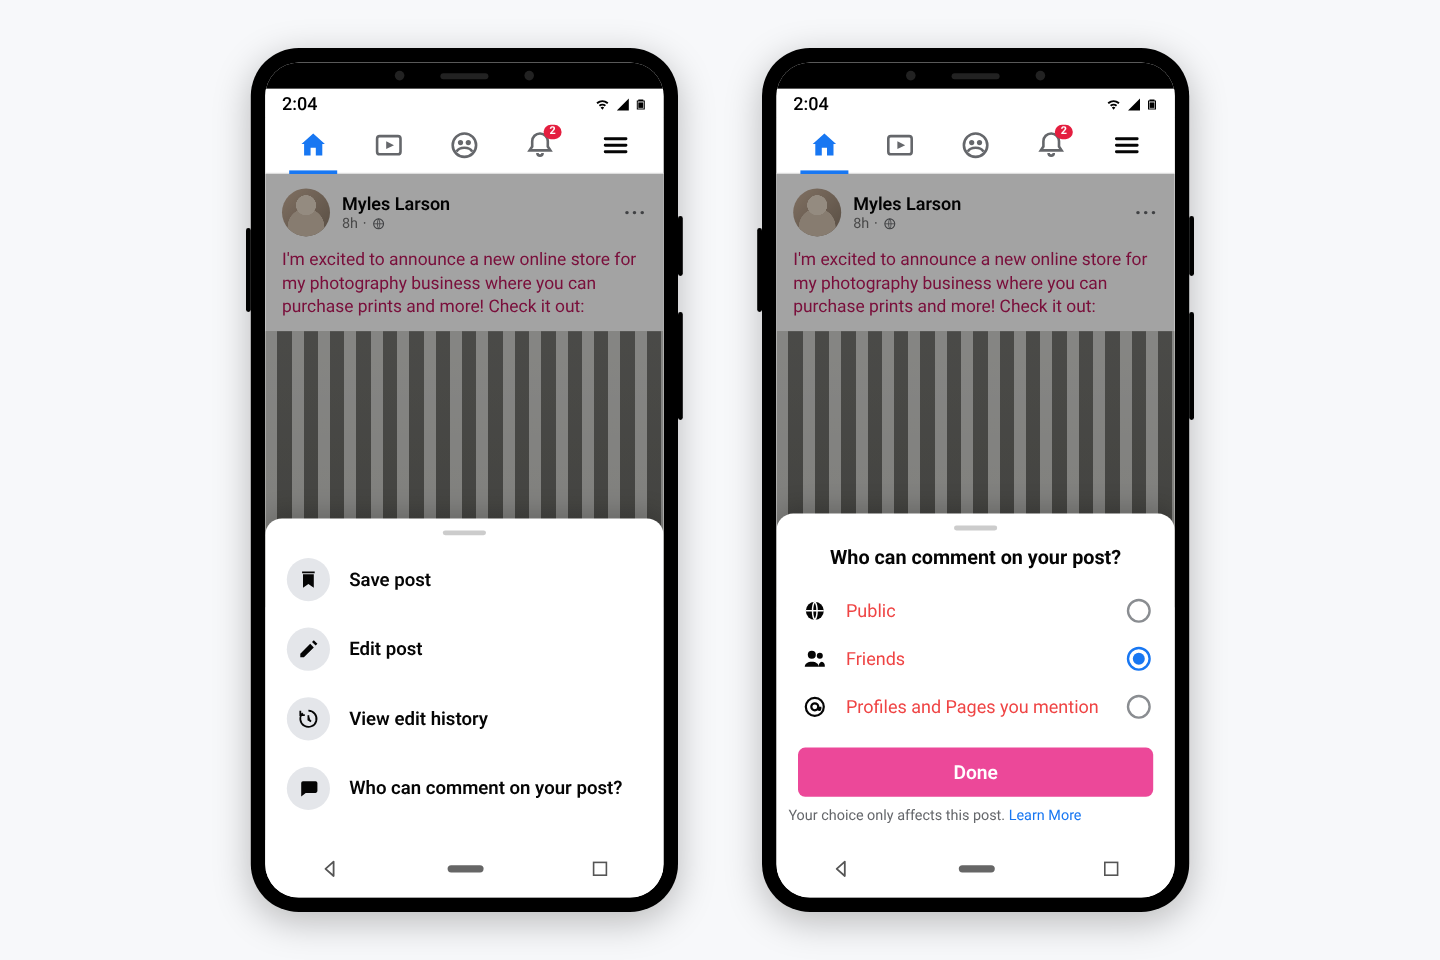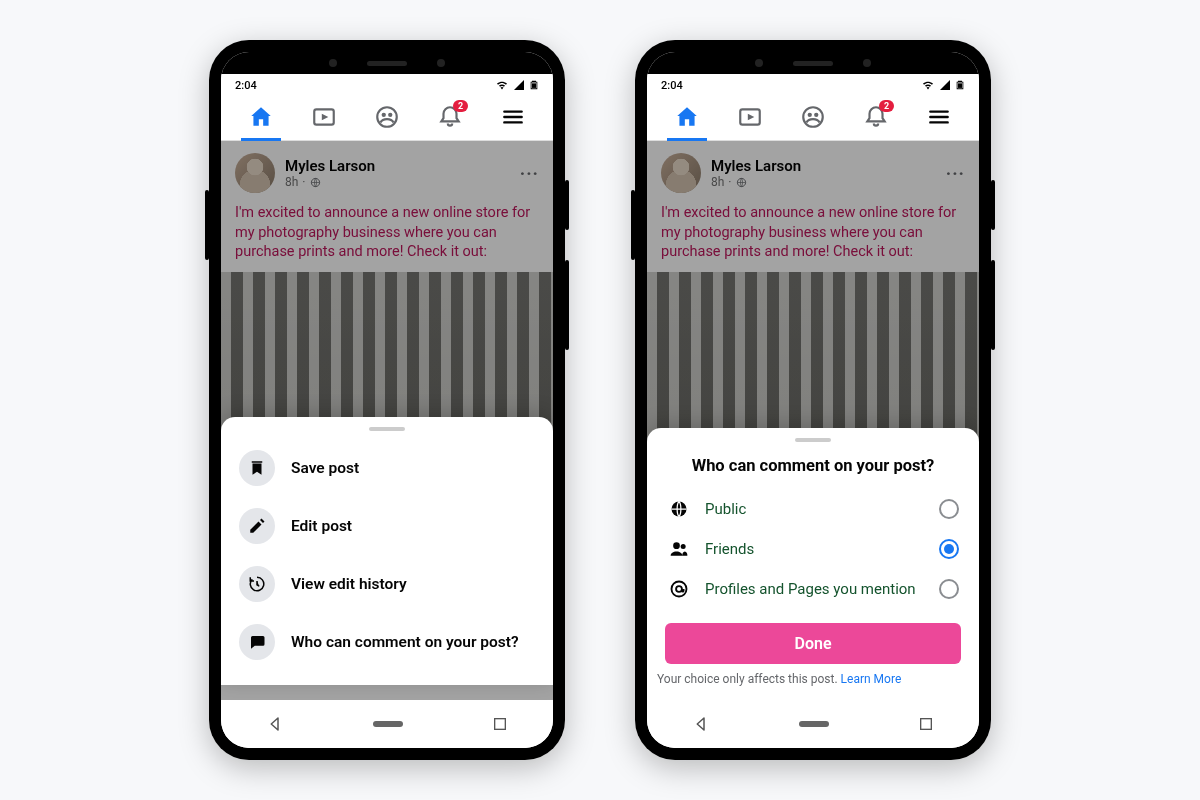--- a/index.html
+++ b/index.html
@@ -43,21 +43,21 @@
     justify-content:center;
     gap:30px;
   }
   .speaker { width:40px; height:5px; background:#222; border-radius:3px; }
   .camera { width:8px; height:8px; background:#222; border-radius:50%; }
   .status-bar {
     display:flex;
     justify-content:space-between;
     align-items:center;
     padding: 4px 14px 2px;
-    font-size: 11px;
+    font-size: 15px;
     font-weight: 500;
     color:#000;
     background:#fff;
   }
   .status-icons { display:flex; gap:3px; align-items:center; }
   .tabs {
     display:flex;
     justify-content:space-around;
     align-items:center;
     padding: 10px 8px 0;
@@ -132,21 +132,21 @@
   .menu-label { font-size:15.5px; font-weight:600; color:#050505; }
   .sheet-title {
     text-align:center; font-size:16.5px; font-weight:700;
     padding: 6px 0 14px; color:#050505;
   }
   .option-row {
     display:flex; align-items:center; gap:14px;
     padding: 10px 20px;
   }
   .option-icon { width:24px; display:flex; justify-content:center; }
-  .option-label { font-size:15px; color:#14532d; flex:1; }
+  .option-label { font-size:15px; color:#ef4444; flex:1; }
   .radio {
     width:20px; height:20px; border:2px solid #8a8d91; border-radius:50%;
     display:flex; align-items:center; justify-content:center;
   }
   .radio.selected { border-color:#1877f2; }
   .radio.selected::after {
     content:""; width:10px; height:10px; background:#1877f2; border-radius:50%;
   }
   .done-btn {
     margin: 14px 18px 6px;
@@ -242,21 +242,21 @@
               </svg>
           </div>
         </div>
         <div class="post-more">···</div>
       </div>
       <div class="post-text">I'm excited to announce a new online store for my photography business where you can purchase prints and more! Check it out:</div>
       <div class="post-image"></div>
 
       <div class="dimmer"></div>
 
-      <div class="sheet" style="bottom:15px;">
+      <div class="sheet" style="bottom:0;">
         <div class="sheet-handle"></div>
         <div class="menu-row">
           <div class="menu-icon-circle">
               <svg width="18" height="18" viewBox="0 0 24 24">
                 <path fill="#050505" d="M5 3h14v2H5zM6 6h12v15l-6-4-6 4V6z"></path>
               </svg>
             </div>
           <span class="menu-label">Save post</span>
         </div>
         <div class="menu-row">

